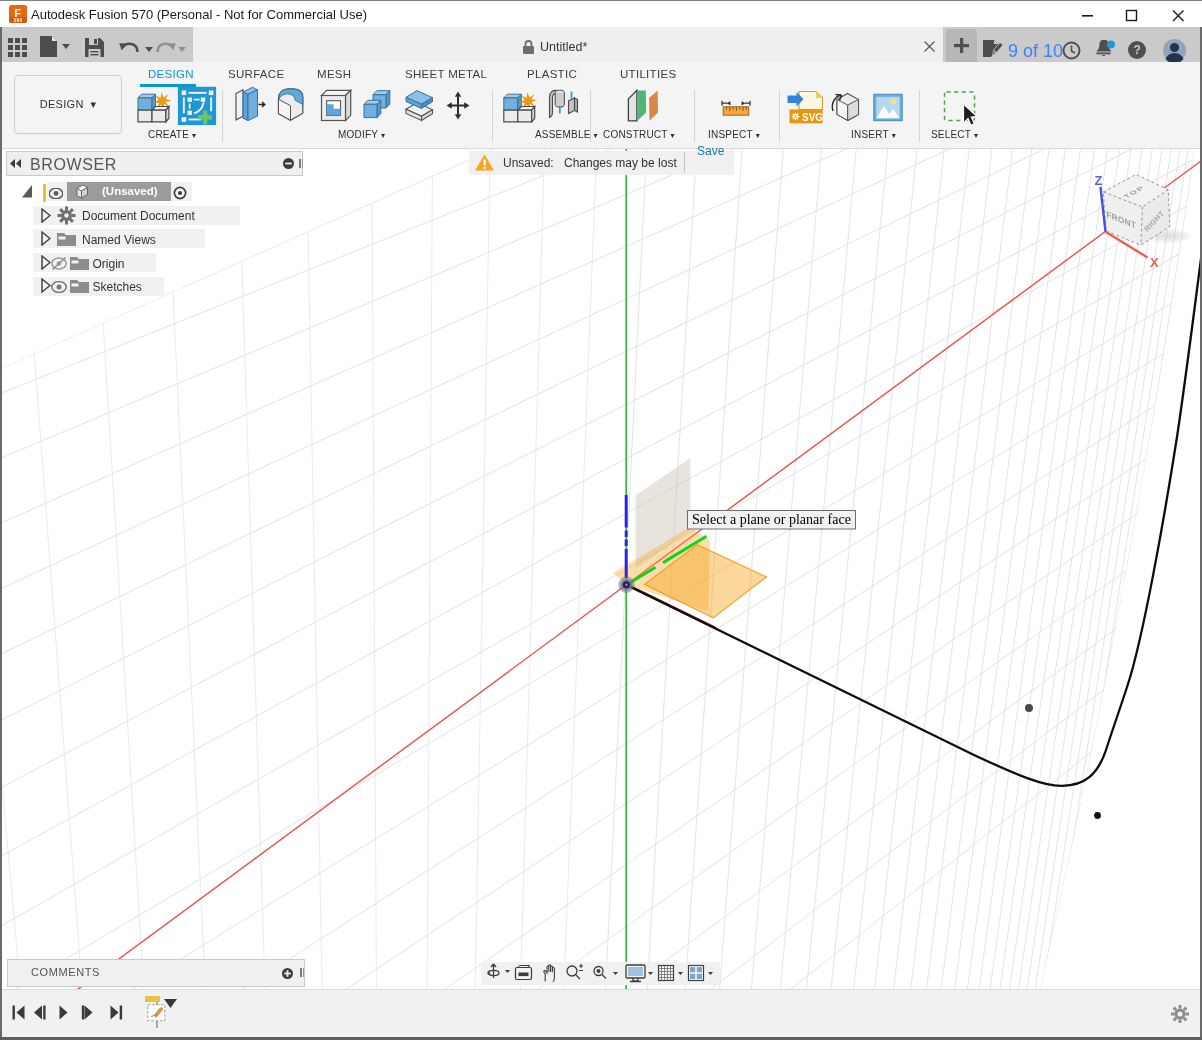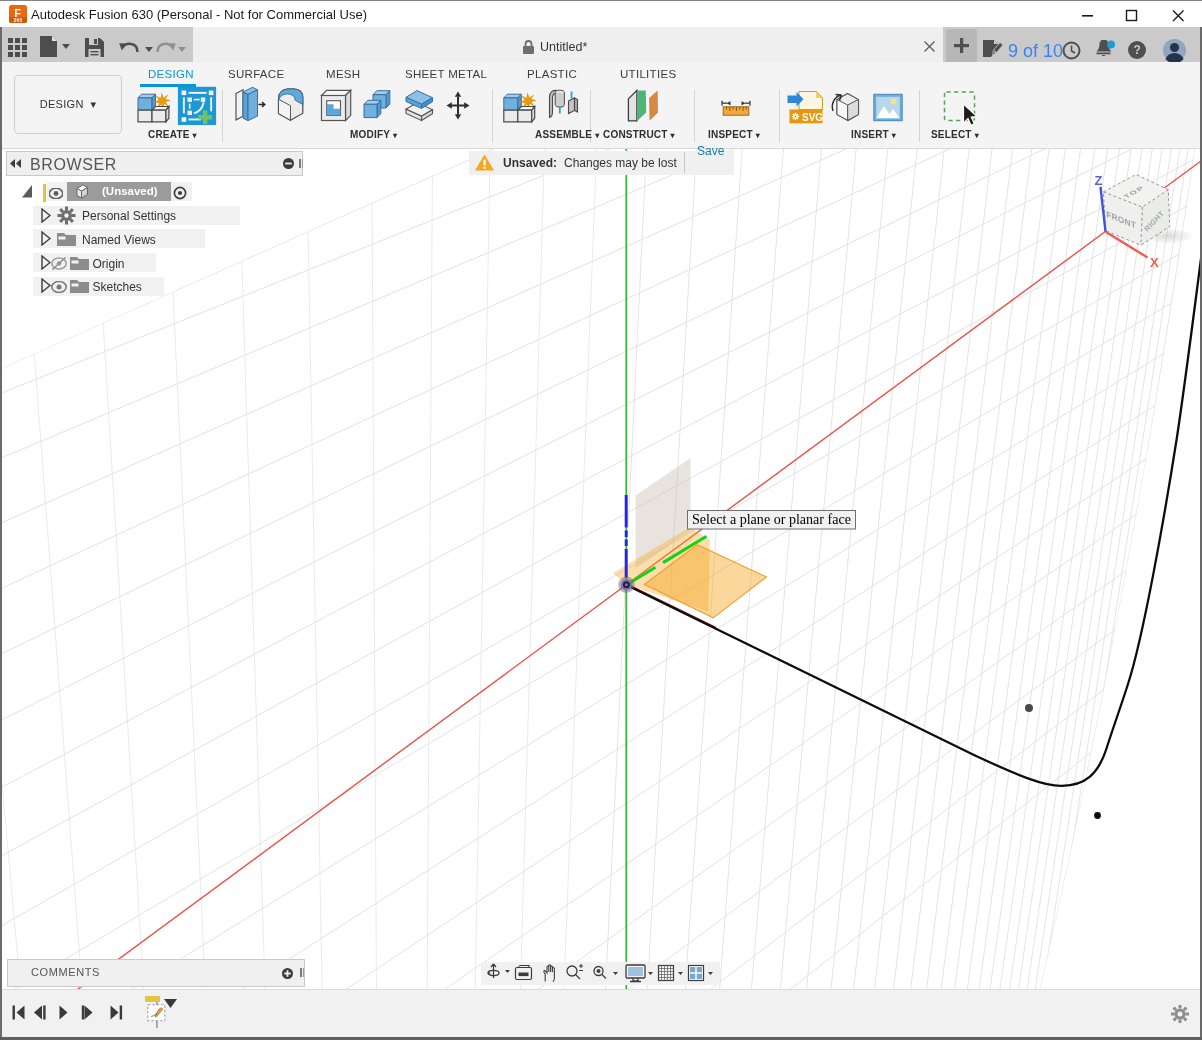--- a/index.html
+++ b/index.html
@@ -8,21 +8,21 @@
 
 #titlebar{left:0;top:0;width:1202px;height:27px;background:#fff;border-top:1px solid #828282;}
 #titletext{left:31px;top:7px;font-size:13px;color:#1a1a1a;}
 
 #appbar{left:0;top:27px;width:1202px;height:35px;background:#cacaca;}
 #doctab{left:193px;top:27px;width:750px;height:35px;background:#efefef;}
 #plusbtn{left:946px;top:29px;width:31px;height:33px;background:#b7b7b7;border-radius:3px 3px 0 0;}
 
 #ribbon{left:0;top:62px;width:1202px;height:86px;background:#f4f4f4;border-bottom:1px solid #d8d8d8;}
 .rtab{position:absolute;top:68px;font-size:11.5px;color:#3c3c3c;letter-spacing:.3px;}
-.rlabel{position:absolute;top:129px;font-size:10px;color:#2e2e2e;letter-spacing:.2px;white-space:nowrap;font-weight:bold;}
+.rlabel{position:absolute;top:129px;font-size:10px;color:#2e2e2e;letter-spacing:.2px;white-space:nowrap;}
 .rsep{position:absolute;top:90px;width:1px;height:52px;background:#d4d4d4;}
 #designbtn{left:14px;top:75px;width:106px;height:57px;border:1px solid #cfcfcf;border-radius:4px;background:#f4f4f4;color:#333;font-size:11px;letter-spacing:.3px;text-align:center;line-height:57px;}
 
 .panelhead{background:#efefef;border:1px solid #c9c9c9;}
 .treerow{position:absolute;background:#f1f1f1;height:19px;}
 .treetext{position:absolute;font-size:12px;color:#333;}
 
 #statusbar{left:0;top:989px;width:1202px;height:51px;background:#f1f1f1;border-top:1px solid #dadada;}
 #winborderL{left:0;top:27px;width:2px;height:1013px;background:#6a6a6a;}
 #winborderR{left:1200px;top:27px;width:2px;height:1013px;background:#6a6a6a;}
@@ -103,21 +103,21 @@
 <text transform="matrix(0.58,-0.62,0.6,0.56,1147.5,232)" font-size="9" fill="#a2a8ac" font-weight="bold" letter-spacing="0.3">RIGHT</text>
 
 <line x1="1105.5" y1="231.5" x2="1100.5" y2="186.8" stroke="#4550dd" stroke-width="2.4"></line>
 <text x="1094.5" y="185" font-size="13" fill="#5a62d8" font-weight="bold">Z</text>
 <line x1="1106" y1="232" x2="1147.5" y2="257.5" stroke="#ee5c52" stroke-width="2.4"></line>
 <text x="1150" y="266.5" font-size="13" fill="#ee6055" font-weight="bold">X</text>
 
 </svg>
 
 <div class="abs" id="titlebar"></div>
-<div class="abs" id="titletext">Autodesk Fusion 630 (Personal - Not for Commercial Use)</div>
+<div class="abs" id="titletext">Autodesk Fusion 570 (Personal - Not for Commercial Use)</div>
 <svg class="abs" style="left:9px;top:5px" width="19" height="21" viewBox="0 0 19 21">
 <rect x="0" y="0" width="18" height="18" rx="2.5" fill="#e8680f"></rect>
 <path d="M0,12 L18,12 L18,15.5 A2.5,2.5 0 0 1 15.5,18 L2.5,18 A2.5,2.5 0 0 1 0,15.5 Z" fill="#cf5a0c"></path>
 <text x="5.2" y="11.6" font-size="11" font-weight="bold" fill="#fff">F</text>
 <text x="4.6" y="17" font-size="4.6" font-weight="bold" fill="#fff" letter-spacing="0.4">360</text>
 </svg>
 <svg class="abs" style="left:1075px;top:8px" width="120" height="16" viewBox="0 0 120 16">
 <rect x="7" y="7" width="11" height="1.6" fill="#1a1a1a"></rect>
 <rect x="51.5" y="2.5" width="10" height="10" fill="none" stroke="#1a1a1a" stroke-width="1.4"></rect>
 <path d="M98,2.5 L108.5,13 M108.5,2.5 L98,13" stroke="#1a1a1a" stroke-width="1.4"></path>
@@ -199,34 +199,34 @@
 </svg>
 <svg class="abs" style="left:1163px;top:39px" width="23" height="23" viewBox="0 0 23 23">
 <circle cx="11.5" cy="11.5" r="11.5" fill="#8fa6bc"></circle>
 <circle cx="11.5" cy="8.5" r="4.6" fill="#25344d"></circle>
 <path d="M2.5,20 a9.2,7.5 0 0 1 18,0 a11.5,11.5 0 0 1 -18,0" fill="#25344d"></path>
 </svg>
 
 <div class="abs" id="ribbon"></div>
 <span class="rtab" style="left:148px;color:#0a96d2;">DESIGN</span>
 <span class="rtab" style="left:228px;">SURFACE</span>
-<span class="rtab" style="left:326px;">MESH</span>
+<span class="rtab" style="left:317px;">MESH</span>
 <span class="rtab" style="left:405px;">SHEET METAL</span>
 <span class="rtab" style="left:527px;">PLASTIC</span>
 <span class="rtab" style="left:620px;">UTILITIES</span>
 <div class="abs" style="left:139.5px;top:83.5px;width:56px;height:3.5px;background:#0a96d2;"></div>
 <div class="abs" id="designbtn">DESIGN&nbsp;&nbsp;▾</div>
 <div class="rsep" style="left:222px;"></div>
 <div class="rsep" style="left:491.5px;"></div>
 <div class="rsep" style="left:589.5px;"></div>
 <div class="rsep" style="left:693.5px;"></div>
 <div class="rsep" style="left:778.5px;"></div>
 <div class="rsep" style="left:918.5px;"></div>
 <span class="rlabel" style="left:148px;">CREATE&nbsp;<span style="font-size:8px">▾</span></span>
-<span class="rlabel" style="left:342px;padding-left:8px;">MODIFY&nbsp;<span style="font-size:8px">▾</span></span>
+<span class="rlabel" style="left:330px;padding-left:8px;">MODIFY&nbsp;<span style="font-size:8px">▾</span></span>
 <span class="rlabel" style="left:535px;">ASSEMBLE&nbsp;<span style="font-size:8px">▾</span></span>
 <span class="rlabel" style="left:603px;">CONSTRUCT&nbsp;<span style="font-size:8px">▾</span></span>
 <span class="rlabel" style="left:708px;">INSPECT&nbsp;<span style="font-size:8px">▾</span></span>
 <span class="rlabel" style="left:823px;margin-left:28px;">INSERT&nbsp;<span style="font-size:8px">▾</span></span>
 <span class="rlabel" style="left:931px;">SELECT&nbsp;<span style="font-size:8px">▾</span></span>
 
 <svg class="abs" style="left:0;top:0;overflow:visible" width="1202" height="148" viewBox="0 0 1202 148">
 <defs>
 <g id="cubecluster">
 
@@ -419,21 +419,21 @@
         <rect x="0.5" y="8" width="4" height="3"></rect>
         <rect x="14.5" y="8" width="4" height="3"></rect>
 <rect x="8" y="0.5" width="3" height="4" transform="rotate(45 9.5 9.5)"></rect>
         <rect x="8" y="14.5" width="3" height="4" transform="rotate(45 9.5 9.5)"></rect>
         <rect x="0.5" y="8" width="4" height="3" transform="rotate(45 9.5 9.5)"></rect>
         <rect x="14.5" y="8" width="4" height="3" transform="rotate(45 9.5 9.5)"></rect>
       </g>
     </g>
 <circle cx="9.5" cy="9.5" r="2.2" fill="#f1f1f1"></circle>
 </svg>
-<span class="treetext" style="left:82px;top:209px;">Personal Settings</span>
+<span class="treetext" style="left:82px;top:209px;">Document Document</span>
 
 <div class="treerow" style="left:33px;top:229.4px;width:172px;"></div>
 <svg class="abs" style="left:41px;top:231.2px" width="10" height="15" viewBox="0 0 10 15">
     <polygon points="1,1 9,7.5 1,14" fill="none" stroke="#3c3c3c" stroke-width="1.4"></polygon>
   </svg>
 <svg class="abs" style="left:57px;top:231px" width="19" height="15" viewBox="0 0 19 15">
 <path d="M0,2 L7,2 L9,4 L19,4 L19,15 L0,15 Z" fill="#8c8c8c"></path>
     <rect x="1.5" y="5.5" width="7" height="3" fill="#f1f1f1"></rect>
 </svg>
 <span class="treetext" style="left:82px;top:232.7px;">Named Views</span>
@@ -466,21 +466,21 @@
     <rect x="1.5" y="5.5" width="7" height="3" fill="#f1f1f1"></rect>
 </svg>
 <span class="treetext" style="left:92.5px;top:280px;">Sketches</span>
 
 <div class="abs" style="left:469px;top:150.5px;width:265px;height:24px;background:#f0f0f0;"></div>
 <svg class="abs" style="left:475px;top:154px" width="19" height="17" viewBox="0 0 20 17">
 <polygon points="10,0 20,17 0,17" fill="#f5a623"></polygon>
 <rect x="9" y="5.5" width="2.2" height="6" fill="#fff"></rect>
     <rect x="9" y="13" width="2.2" height="2.2" fill="#fff"></rect>
 </svg>
-<span class="abs" style="left:503px;top:156px;font-size:12px;font-weight:bold;color:#333;">Unsaved:</span>
+<span class="abs" style="left:503px;top:156px;font-size:12px;font-weight:normal;color:#333;">Unsaved:</span>
 <span class="abs" style="left:564px;top:156px;font-size:12px;color:#333;">Changes may be lost</span>
 <div class="abs" style="left:683.5px;top:152px;width:1.5px;height:21px;background:#c6c6c6;"></div>
 <span class="abs" style="left:697px;top:144px;font-size:12px;color:#1378b0;">Save</span>
 
 <div class="abs" style="left:7px;top:958.5px;width:298px;height:28.5px;background:#f0f0f0;border:1px solid #c9c9c9;box-sizing:border-box;"></div>
 <span class="abs" style="left:31px;top:966px;font-size:11px;color:#555;letter-spacing:.6px;">COMMENTS</span>
 <svg class="abs" style="left:282px;top:967.5px" width="11" height="11" viewBox="0 0 11 11">
 <circle cx="5.5" cy="5.5" r="5.5" fill="#3c3c3c"></circle>
     <rect x="2.2" y="4.6" width="6.6" height="1.8" fill="#efefef"></rect>
     <rect x="4.6" y="2.2" width="1.8" height="6.6" fill="#efefef"></rect>

